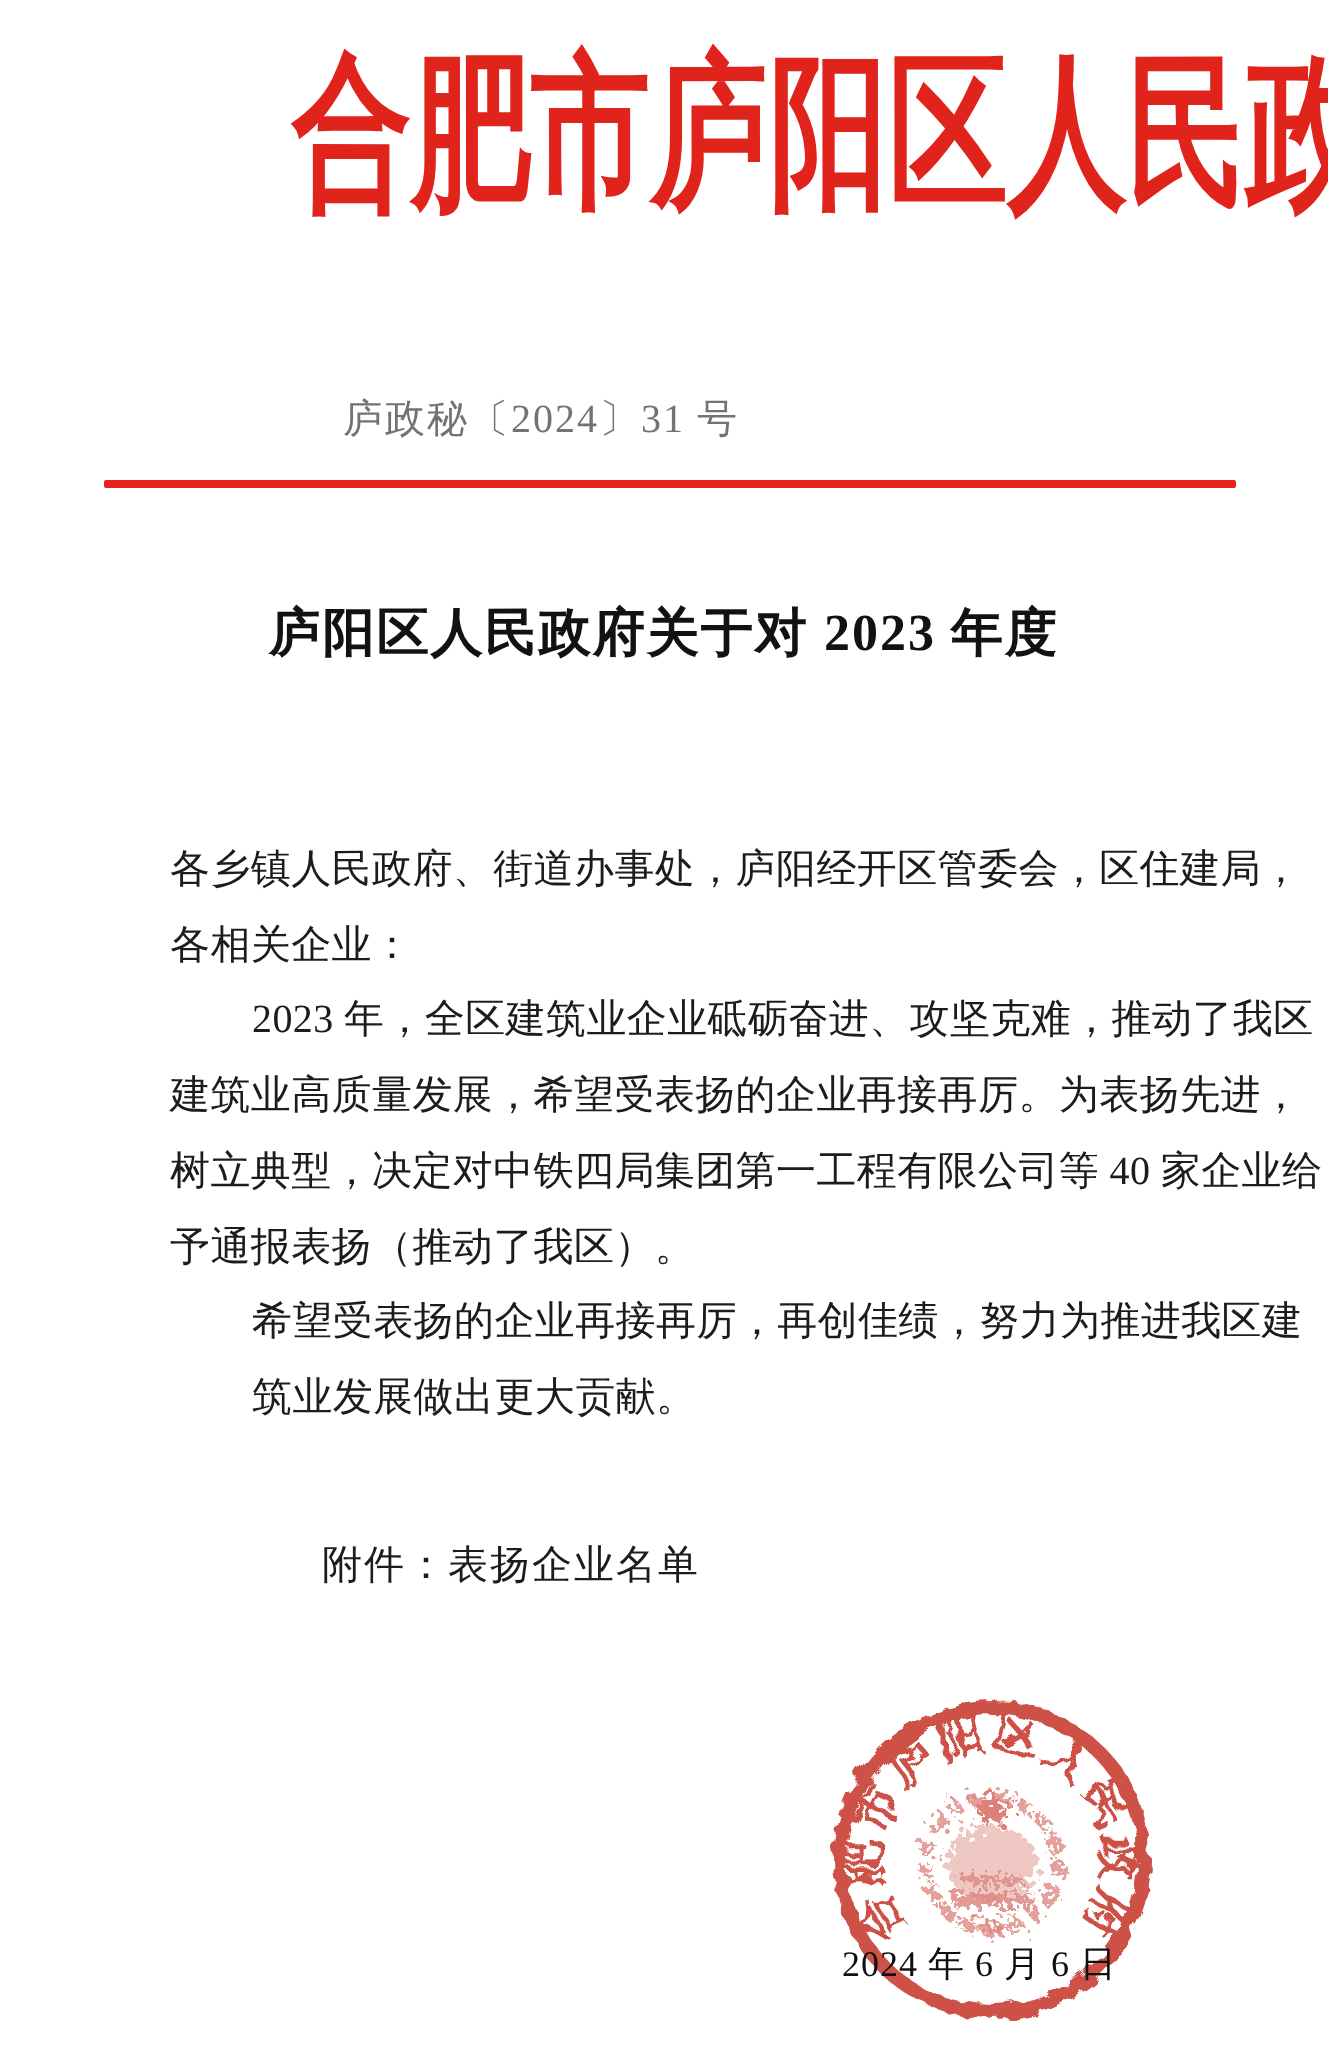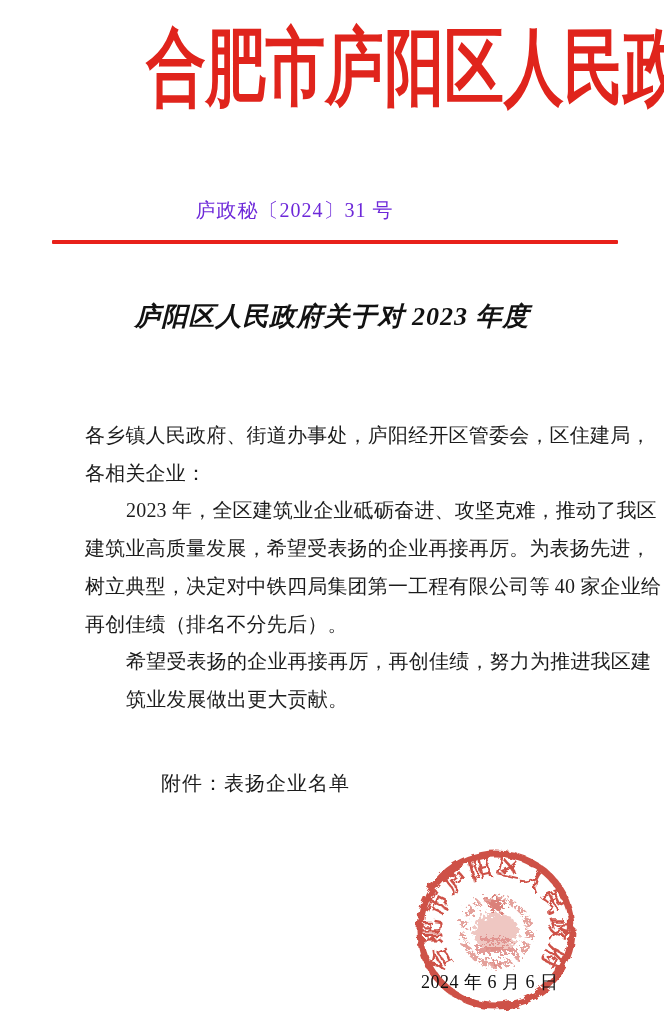--- a/index.html
+++ b/index.html
@@ -17,32 +17,32 @@
     position:absolute;top:18px;left:0;width:664px;
     text-align:center;white-space:nowrap;
     color:#e0241c;font-weight:bold;
     font-size:84px;line-height:100px;
   }
   .red-head .squeeze{display:inline-block;transform:scaleX(0.71);transform-origin:50% 50%;}
   
   .doc-number{
     position:absolute;top:198px;left:0;width:541px;
     text-align:center;font-size:20px;line-height:24px;
-    letter-spacing:1px;color:#6d28d9;margin-left:24px;
+    letter-spacing:1px;color:#737373;
   }
   
   .red-line{
     position:absolute;top:240px;left:52px;width:566px;height:4px;
     background:#e8211a;border-radius:1px;
   }
   
   .doc-title{
     position:absolute;top:299px;left:0;width:664px;
     text-align:center;font-weight:bold;color:#121212;
-    font-size:26px;line-height:36px;letter-spacing:1px;font-style:italic;
+    font-size:26px;line-height:36px;letter-spacing:1px;
   }
   
   .body-text{
     position:absolute;top:417px;left:57px;width:566px;
     font-size:20px;line-height:37.7px;color:#1c1c1c;
     letter-spacing:0.2px;
     margin-left:28px;
   }
   .body-text .line{white-space:nowrap;}
   .body-text .indent{text-indent:41px;}
@@ -79,21 +79,21 @@
   <div class="doc-title">
     <div>庐阳区人民政府关于对 2023 年度</div>
   </div>
 
   <div class="body-text">
     <div class="line">各乡镇人民政府、街道办事处，庐阳经开区管委会，区住建局，</div>
     <div class="line">各相关企业：</div>
     <div class="line indent">2023 年，全区建筑业企业砥砺奋进、攻坚克难，推动了我区</div>
     <div class="line">建筑业高质量发展，希望受表扬的企业再接再厉。为表扬先进，</div>
     <div class="line">树立典型，决定对中铁四局集团第一工程有限公司等 40 家企业给</div>
-    <div class="line">再创佳绩（排名不分先后）。</div>
+    <div class="line">予通报表扬（推动了我区）。</div>
     <div class="line indent">希望受表扬的企业再接再厉，再创佳绩，努力为推进我区建</div>
     <div class="line indent">筑业发展做出更大贡献。</div>
   </div>
 
   <div class="attachment">附件：表扬企业名单</div>
 
   <svg class="seal" viewBox="0 0 234 234" aria-hidden="true">
     <defs>
       <filter id="grunge" x="-20%" y="-20%" width="140%" height="140%">
         <feTurbulence type="fractalNoise" baseFrequency="0.13" numOctaves="2" seed="7" result="n"></feTurbulence>

